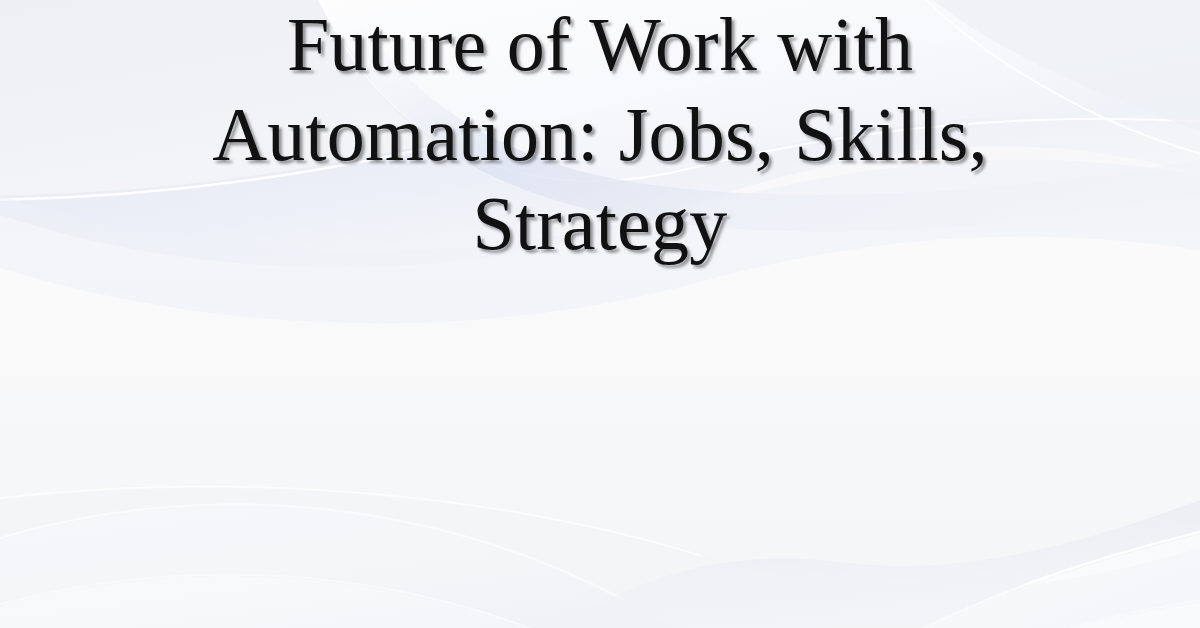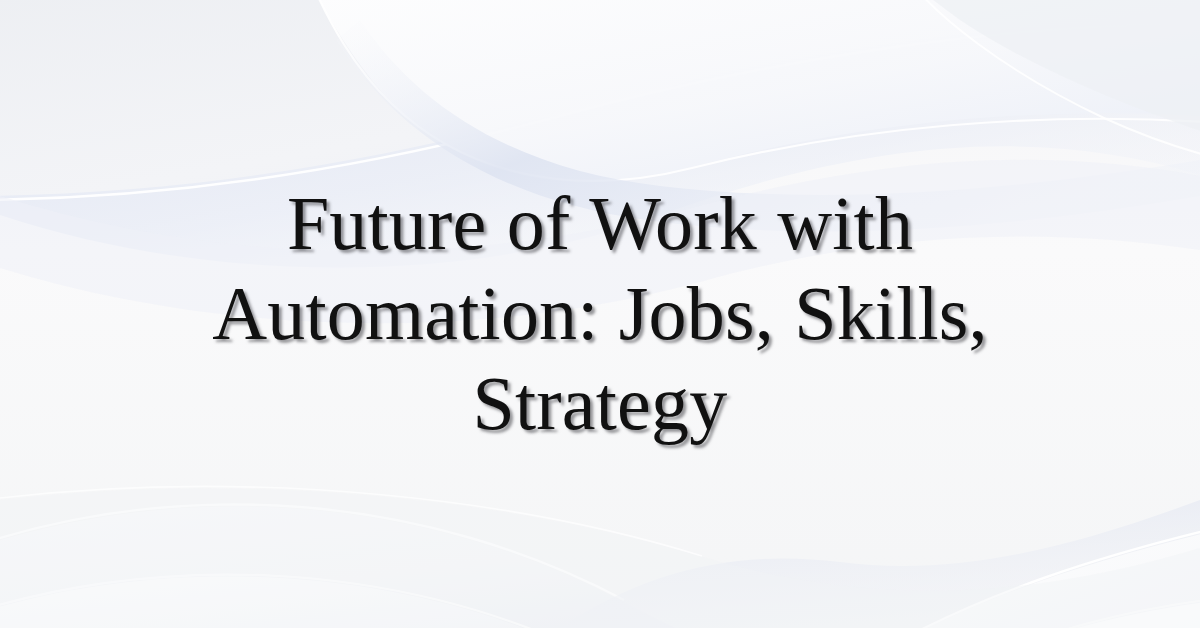--- a/index.html
+++ b/index.html
@@ -37,21 +37,20 @@
   
   #title-block {
     position: absolute;
     left: 0;
     right: 0;
     top: 0;
     height: 628px;
     display: flex;
     flex-direction: column;
     align-items: center;
-    justify-content: center;
     padding: 0 80px;
     box-sizing: border-box;
   }
 
   #page-title {
     margin: 0;
     width: 860px;
     text-align: center;
     font-family: "Liberation Serif", "DejaVu Serif", serif;
     font-weight: 400;

